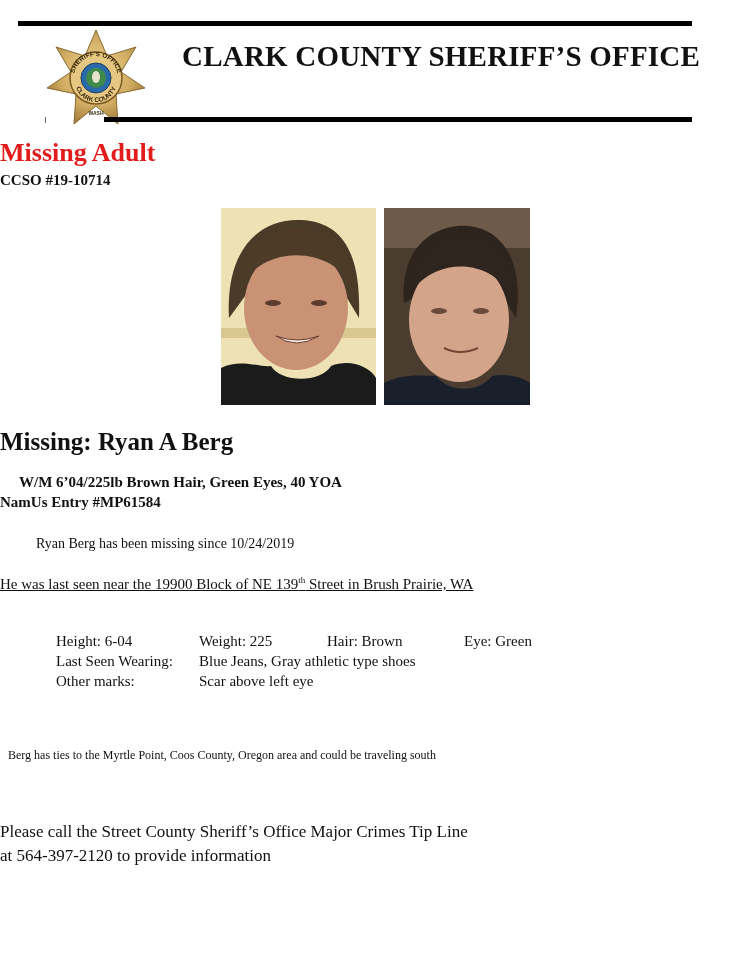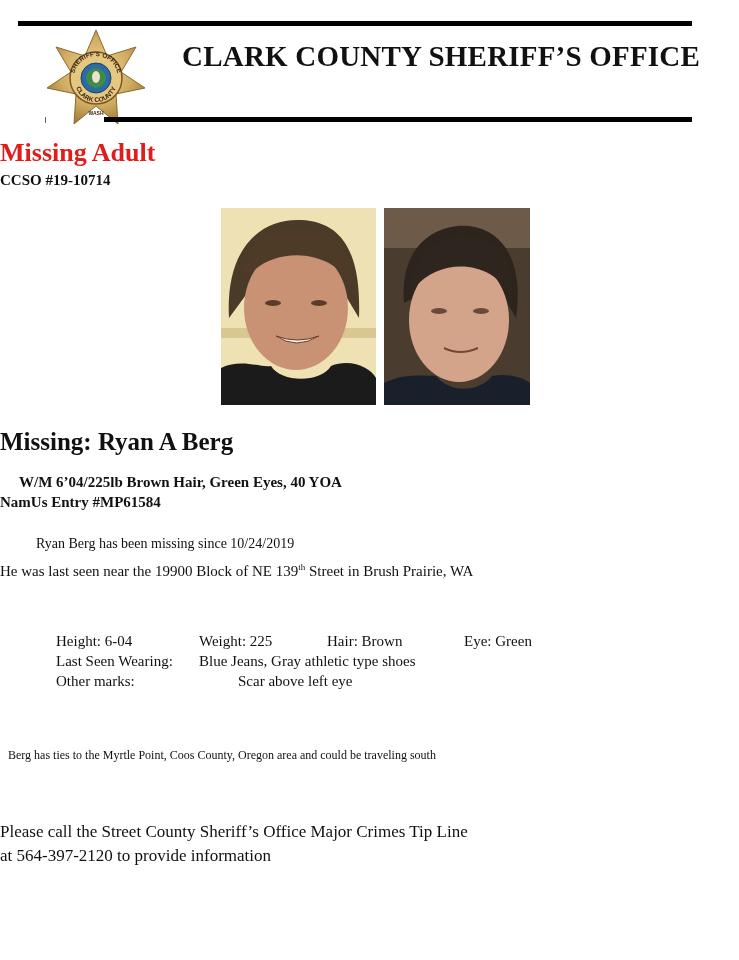--- a/index.html
+++ b/index.html
@@ -15,21 +15,21 @@
   .center { position: absolute; left: 0; width: 739px; white-space: nowrap; }
   #missing-type { top: 138px; font-size: 26px; font-weight: bold; color: #e21b1b; }
   #case-number { top: 172px; font-size: 15px; font-weight: bold; }
   .photo { position: absolute; top: 208px; height: 197px; overflow: hidden; }
   #photo-1 { left: 221px; width: 155px; }
   #photo-2 { left: 384px; width: 146px; }
   #name-heading { top: 428px; font-size: 25px; font-weight: bold; }
   #descriptor { top: 474px; font-size: 15px; font-weight: bold; padding-left: 19px; }
   #namus { top: 494px; font-size: 15px; font-weight: bold; }
   #missing-since { top: 536px; font-size: 14px; margin-left: 36px; }
-  #last-seen { top: 562px; font-size: 15px; }
+  #last-seen { top: 575px; font-size: 15px; text-decoration: underline; }
   #last-seen sup { font-size: 9px; }
   .grid-text { position: absolute; font-size: 15px; white-space: nowrap; }
   #regarding { top: 748px; font-size: 12px; padding-left: 8px; }
   #call-1 { top: 822px; font-size: 17px; }
   #call-2 { top: 846px; font-size: 17px; }
 </style>
 </head>
 <body>
 
 <div class="rule" id="rule-top"></div>
@@ -101,18 +101,18 @@
 <div class="center" id="missing-since">Ryan Berg has been missing since 10/24/2019</div>
 <div class="center" id="last-seen"><span>He was last seen near the 19900 Block of NE 139</span><sup>th</sup><span> Street in Brush Prairie, WA</span></div>
 
 <div class="grid-text" style="left:56px; top:633px;">Height: 6-04</div>
 <div class="grid-text" style="left:199px; top:633px;">Weight: 225</div>
 <div class="grid-text" style="left:327px; top:633px;">Hair: Brown</div>
 <div class="grid-text" style="left:464px; top:633px;">Eye: Green</div>
 <div class="grid-text" style="left:56px; top:653px;">Last Seen Wearing:</div>
 <div class="grid-text" style="left:199px; top:653px;text-align:center;">Blue Jeans, Gray athletic type shoes</div>
 <div class="grid-text" style="left:56px; top:673px;">Other marks:</div>
-<div class="grid-text" style="left:199px; top:673px;margin-left:39px;">Scar above left eye</div>
+<div class="grid-text" style="left:199px; top:673px;">Scar above left eye</div>
 
 <div class="center" id="regarding">Berg has ties to the Myrtle Point, Coos County, Oregon area and could be traveling south</div>
 
 <div class="center" id="call-1">Please call the Street County Sheriff’s Office Major Crimes Tip Line</div>
 <div class="center" id="call-2">at 564-397-2120 to provide information</div>
 
 </body></html>

